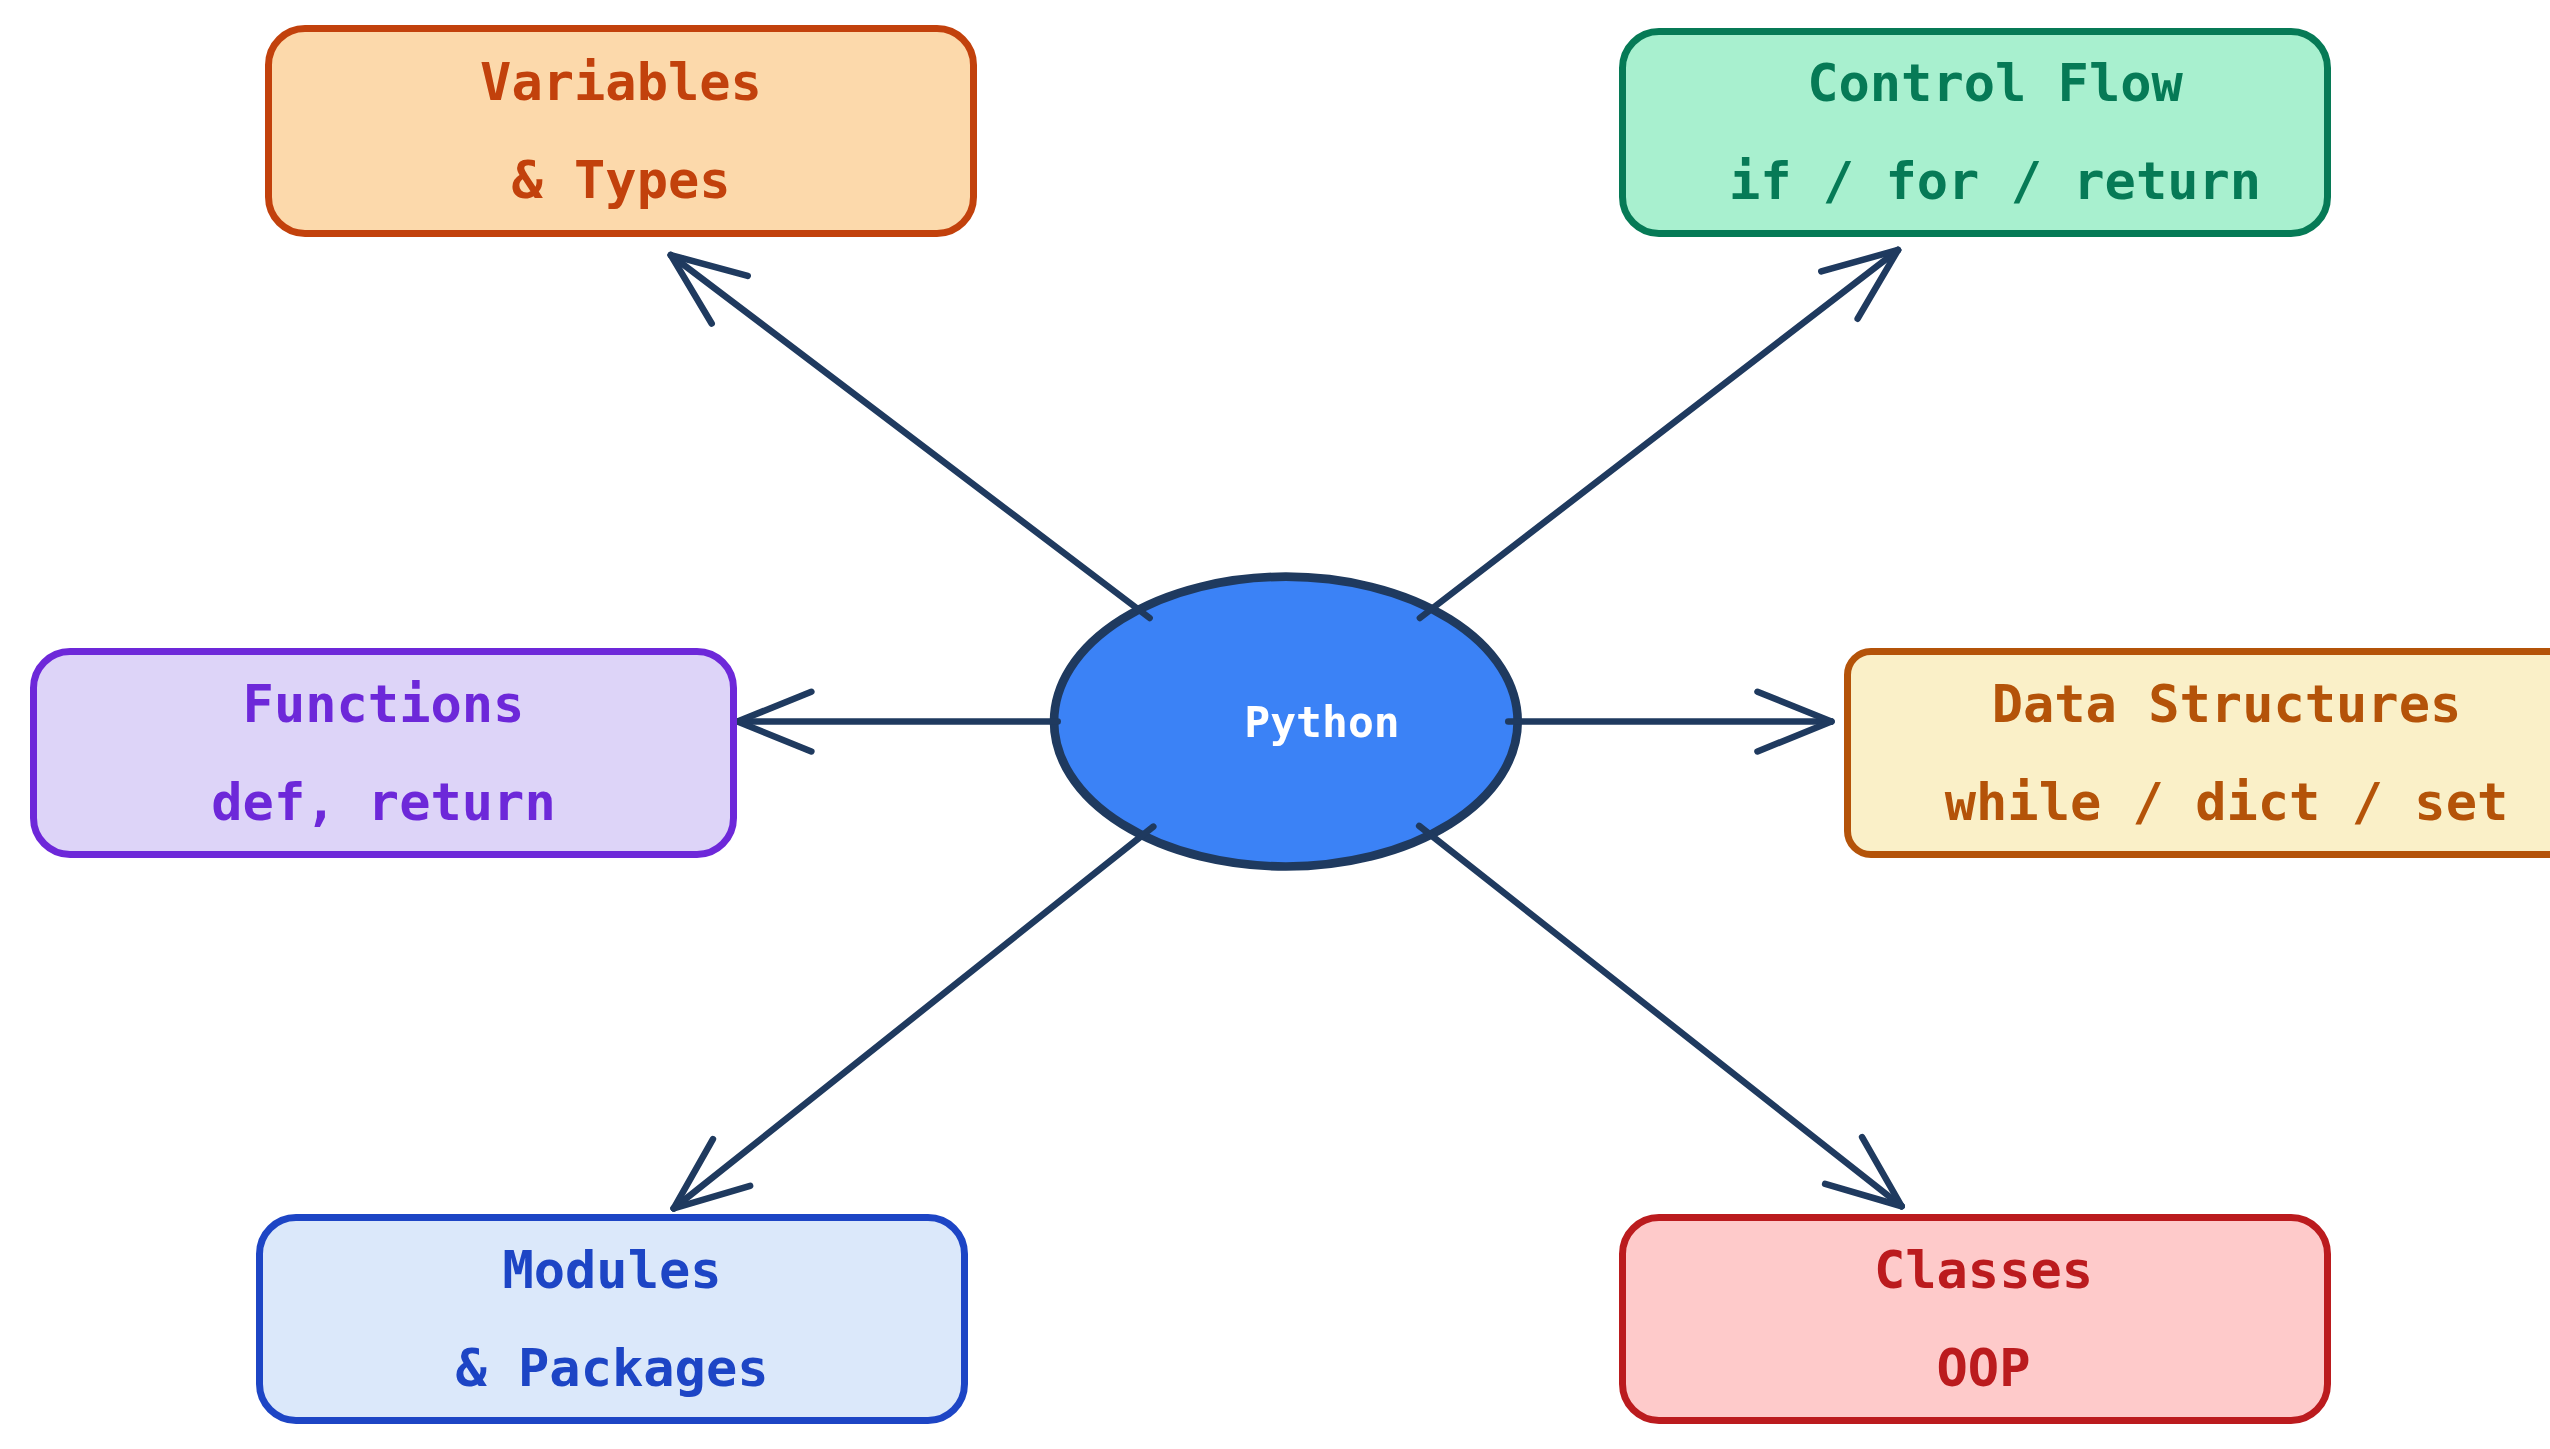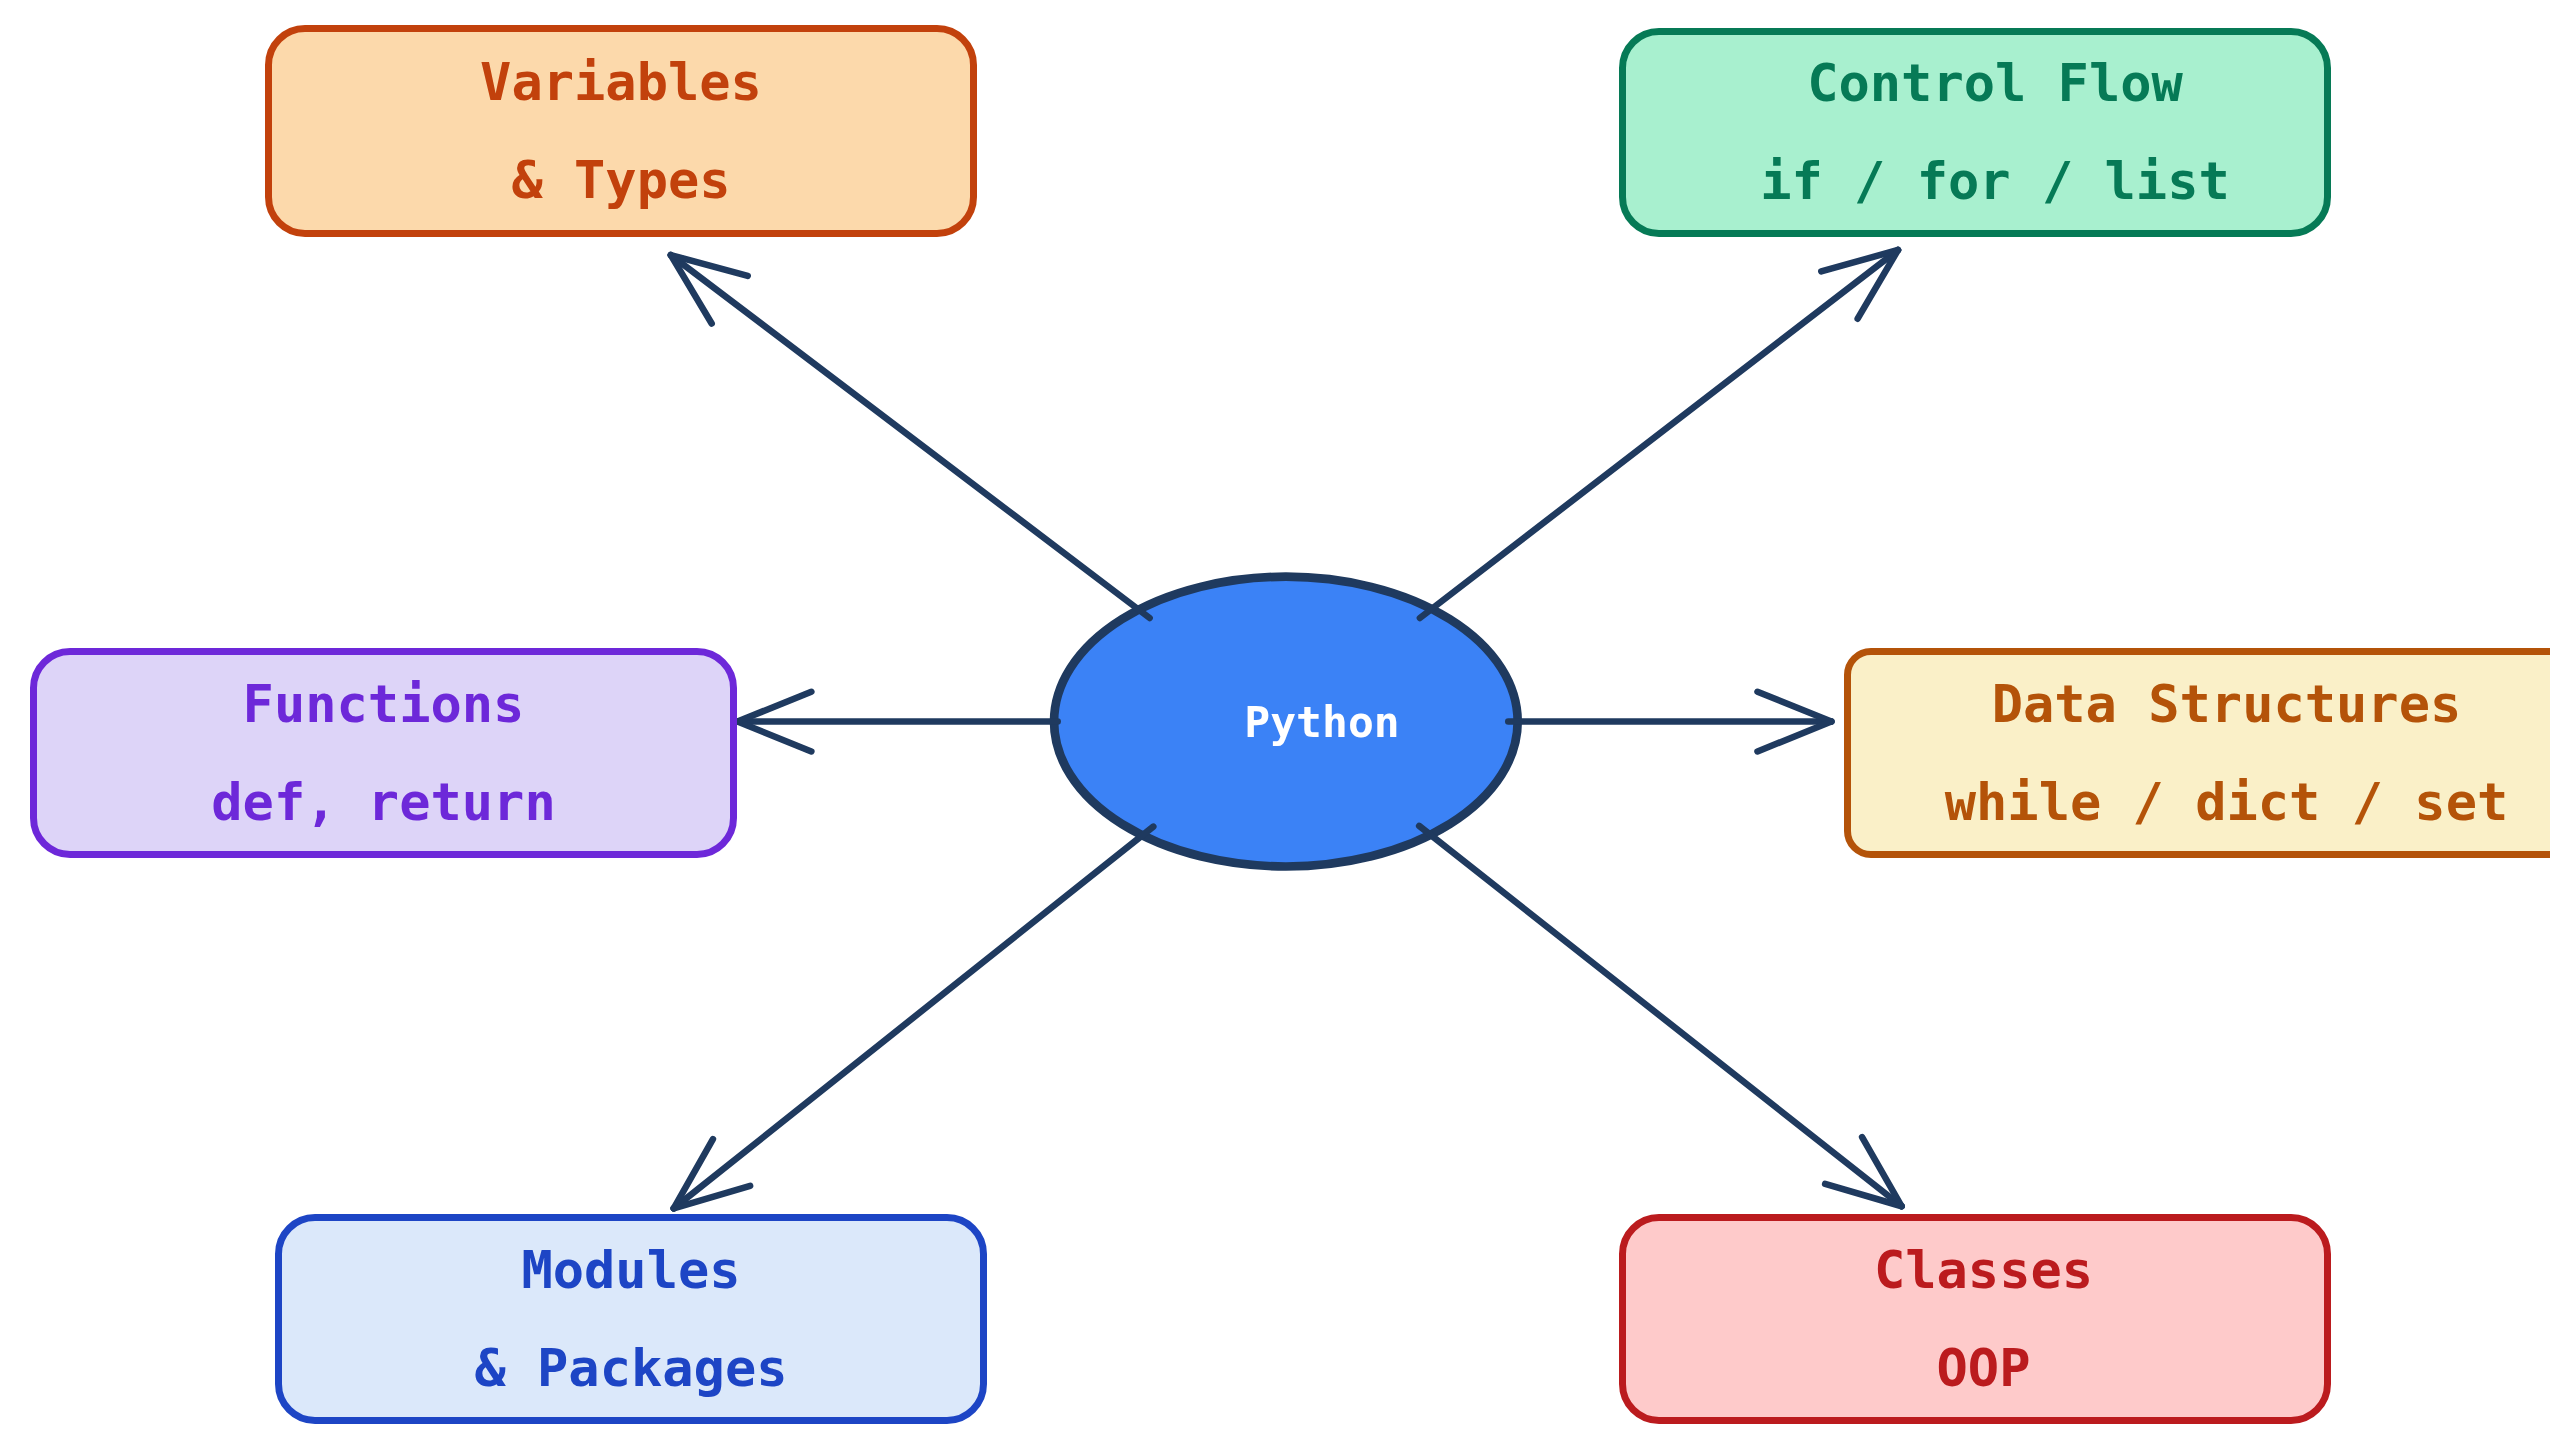--- a/index.html
+++ b/index.html
@@ -30,21 +30,21 @@
     font-size: 52px;
     line-height: 75px;
     font-family: "DejaVu Sans Mono", monospace;
     white-space: pre;
     gap: 23px;
   }
   #node-variables-types   { left: 265px;  top: 25px;   width: 712px; height: 212px; }
   #node-control-flow      { left: 1619px; top: 27.5px;   width: 712px; height: 209px; }
   #node-functions         { left: 30px;   top: 648px;  width: 707px; height: 210px; }
   #node-data-structures   { left: 1844px; top: 648px;  width: 765px; height: 210px; border-radius: 27px; }
-  #node-modules-packages  { left: 275px;  top: 1214px; width: 712px; height: 210px; }
+  #node-modules-packages  { left: 256px;  top: 1214px; width: 712px; height: 210px; }
   #node-classes           { left: 1619px; top: 1214px; width: 712px; height: 210px; }
   #center-label {
     position: absolute;
     left: 1090px; top: 649px;
     width: 464px; height: 145px;
     display: flex;
     align-items: center;
     justify-content: center;
     font-weight: bold;
     font-size: 43px;
@@ -80,21 +80,21 @@
       </g>
   </svg>
 
   <div class="box" id="node-variables-types" style="background: rgb(252, 217, 171); border-color: rgb(194, 65, 12); color: rgb(194, 65, 12);">
     <span>Variables</span>
     <span>&amp; Types</span>
   </div>
 
   <div class="box" id="node-control-flow" style="background: rgb(168, 240, 207); border-color: rgb(6, 122, 86); color: rgb(6, 122, 86); padding-left: 40px;">
     <span>Control Flow</span>
-    <span>if / for / list</span>
+    <span>if / for / return</span>
   </div>
 
   <div class="box" id="node-functions" style="background: rgb(221, 212, 248); border-color: rgb(109, 40, 217); color: #6d28d9;">
     <span>Functions</span>
     <span>def, return</span>
   </div>
 
   <div class="box" id="node-data-structures" style="background: rgb(250, 240, 200); border-color: rgb(180, 83, 9); color: rgb(180, 83, 9);">
     <span>Data Structures</span>
     <span>while / dict / set</span>

